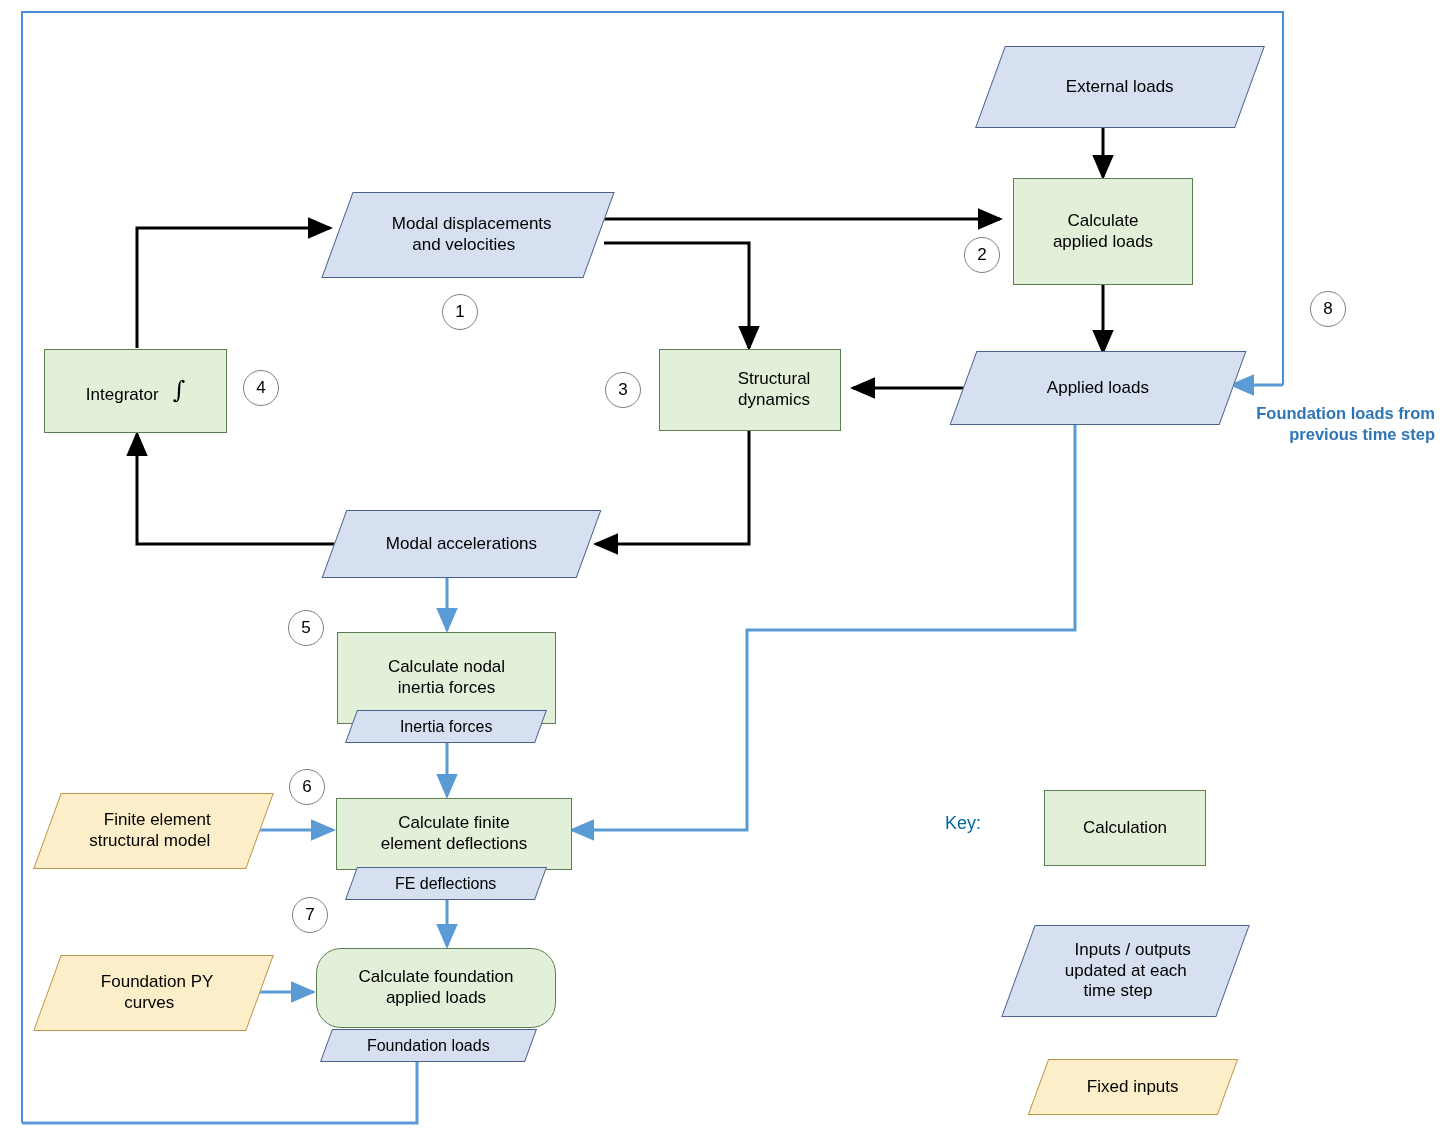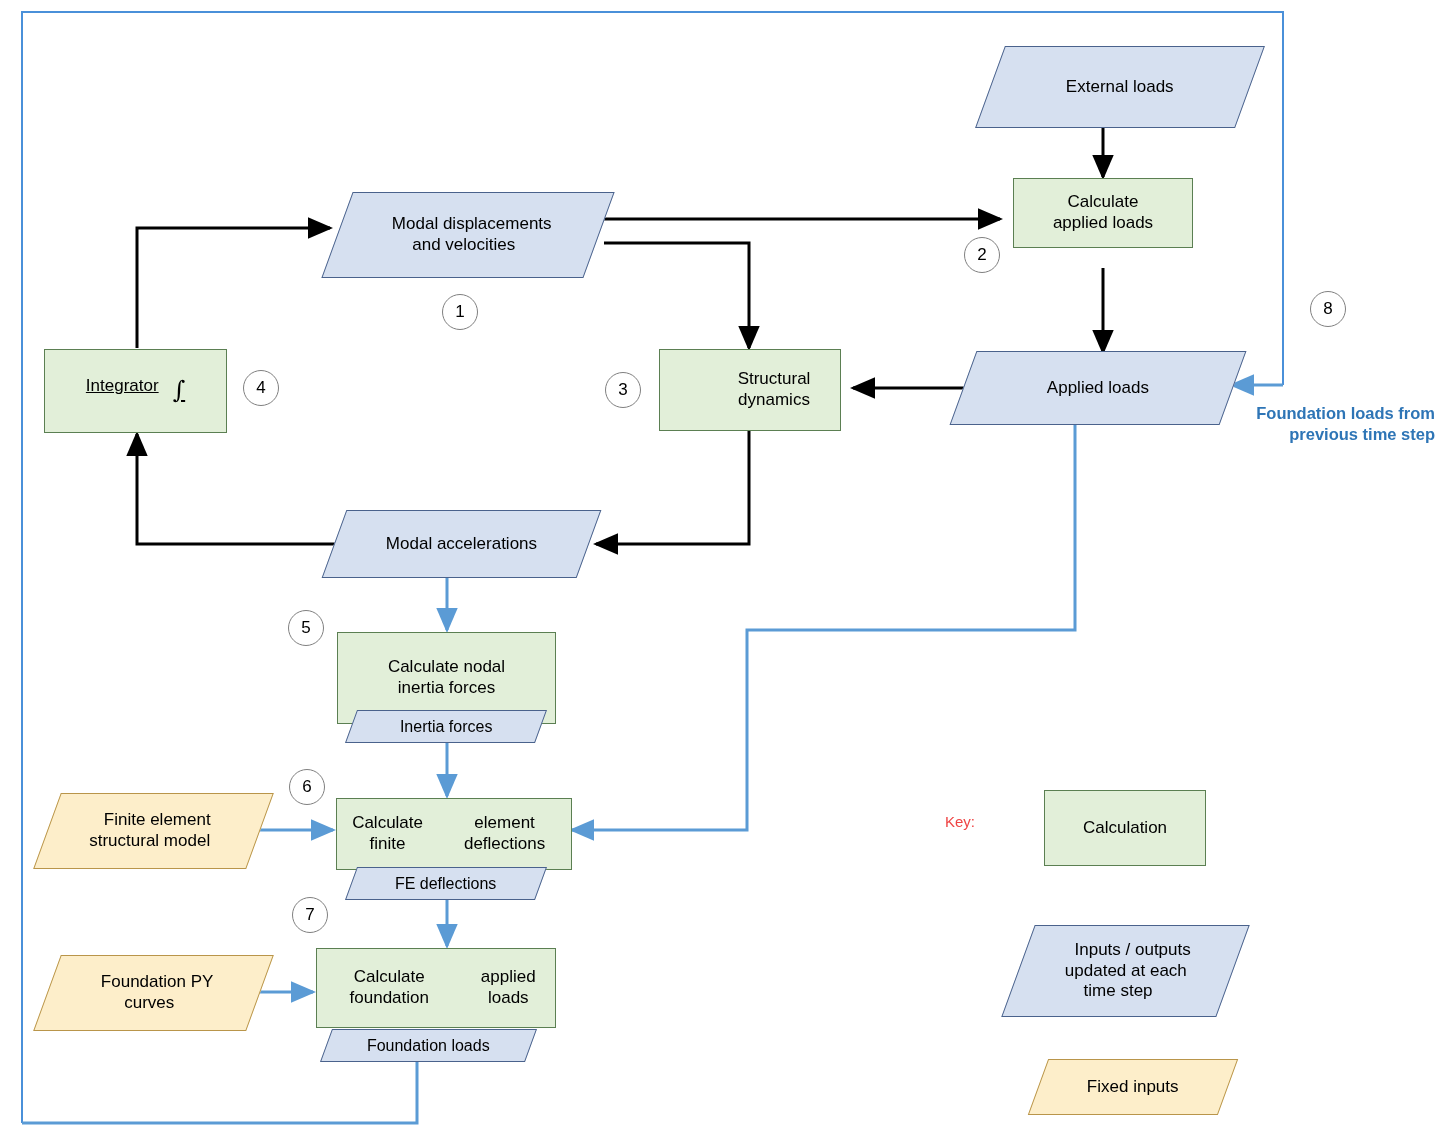--- a/index.html
+++ b/index.html
@@ -81,30 +81,29 @@
     position: absolute;
     color: #2e75b6;
     font-size: 16.5px;
     line-height: 1.25;
     text-align: right;
     z-index: 4;
     font-weight: bold;
   }
   .key-label {
     position: absolute;
-    font-size: 15px;
-    color: #ef4444;
+    font-size: 18px;
+    color: #0369a1;
     z-index: 4;
   }
   .integrator-inner {
     display: flex;
-    align-items: flex-start;
+    align-items: flex-end;
     justify-content: center;
     gap: 14px;
-    text-decoration: underline;
   }
   .integral-glyph {
     font-family: "DejaVu Serif", serif;
     font-size: 24px;
   }
 </style>
 </head>
 <body>
 
 <div id="canvas">
@@ -150,21 +149,21 @@
     <polyline points="1075,425 1075,630 747,630 747,830 572,830" fill="none" stroke="#5b9bd5" stroke-width="3" marker-end="url(#arrow-blue)"></polyline>
 
     <polyline points="417,1062 417,1123 22,1123" fill="none" stroke="#5b9bd5" stroke-width="3"></polyline>
     <line x1="1283" y1="385" x2="1232" y2="385" stroke="#5b9bd5" stroke-width="3" marker-end="url(#arrow-blue)"></line>
   </svg>
 
   <div class="node data-shape" style="left:990px; top:46px; width:260px; height:82px;">
     <span>External loads</span>
   </div>
 
-  <div class="node calc" style="left:1013px; top:178px; width:180px; height:70px; flex-direction:column;">
+  <div class="node calc" style="left:1013px; top:178px; width:180px; height:107px; flex-direction:column;">
     <span>Calculate</span>
     <span>applied loads</span>
   </div>
 
   <div class="node data-shape" style="left:337px; top:192px; width:262px; height:86px; flex-direction:column;">
     <span>Modal displacements</span>
     <span>and velocities</span>
   </div>
 
   <div class="node data-shape" style="left:963px; top:351px; width:270px; height:74px;">
@@ -189,30 +188,30 @@
 
   <div class="node calc" style="left:337px; top:632px; width:219px; height:92px; flex-direction:column;">
     <span>Calculate nodal</span>
     <span>inertia forces</span>
   </div>
 
   <div class="node data-shape" style="left:351px; top:710px; width:190px; height:33px; font-size:16px;">
     <span>Inertia forces</span>
   </div>
 
-  <div class="node calc" style="left:336px; top:798px; width:236px; height:72px; flex-direction:row;">
+  <div class="node calc" style="left:336px; top:798px; width:236px; height:72px; flex-direction:column;">
     <span>Calculate finite</span>
     <span>element deflections</span>
   </div>
 
   <div class="node data-shape" style="left:351px; top:867px; width:190px; height:33px; font-size:16px;">
     <span>FE deflections</span>
   </div>
 
-  <div class="node calc" style="left:316px; top:948px; width:240px; height:80px; flex-direction:row;">
+  <div class="node calc" style="left:316px; top:948px; width:240px; height:80px; flex-direction:column;border-radius:25px;">
     <span>Calculate foundation</span>
     <span>applied loads</span>
   </div>
 
   <div class="node data-shape" style="left:326px; top:1029px; width:205px; height:33px; font-size:16px;">
     <span>Foundation loads</span>
   </div>
 
   <div class="node fixed-shape" style="left:47px; top:793px; width:213px; height:76px; flex-direction:column;">
     <span>Finite element</span>

